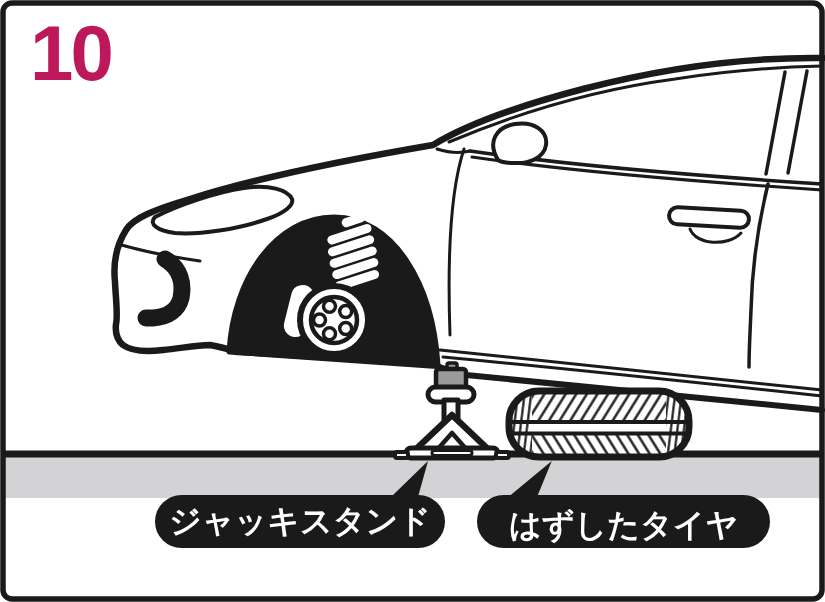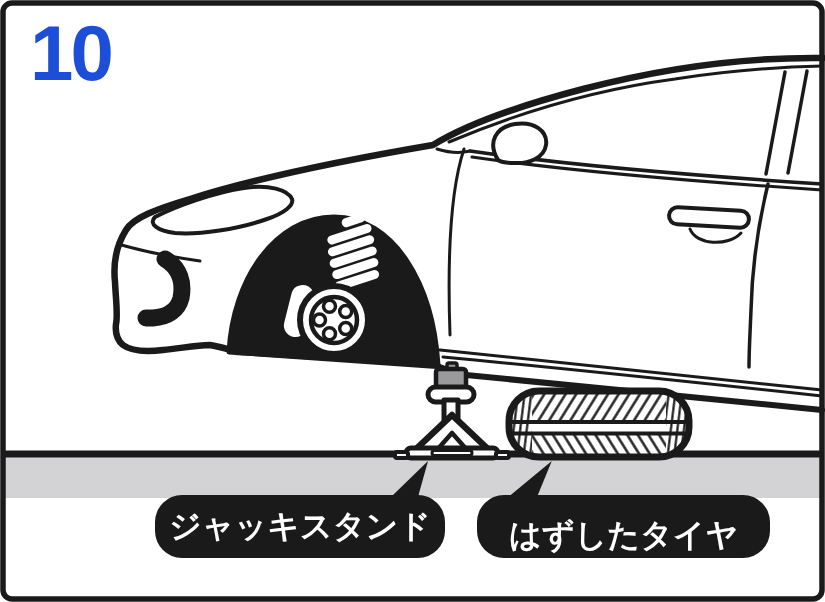--- a/index.html
+++ b/index.html
@@ -4,24 +4,24 @@
 <style>
   html,body{margin:0;padding:0;background:#fff;}
   .canvas{
     position:relative;width:825px;height:602px;background:#ffffff;
     overflow:hidden;font-family:"Liberation Sans","DejaVu Sans",sans-serif;
   }
   .canvas svg{position:absolute;left:0;top:0;}
   .step-number{
     position:absolute;left:30px;top:14px;
     font-size:78px;font-weight:bold;letter-spacing:-3px;
-    color:#1d4ed8;line-height:1;z-index:3;
+    color:#be185d;line-height:1;z-index:3;
   }
   .bubble{
-    position:absolute;top:495px;height:63px;
+    position:absolute;top:495px;height:53px;
     background:#1a1a1a;border-radius:27px;
     display:flex;align-items:center;justify-content:center;
     color:#ffffff;font-weight:bold;font-size:32px;
     z-index:4;white-space:nowrap;
   }
   .bubble.jack{left:155px;width:290px;}
   .bubble.tire{left:477px;width:293px;align-items:flex-end;}
   .bubble-tail{
     position:absolute;top:459px;height:40px;background:#1a1a1a;z-index:4;
   }

